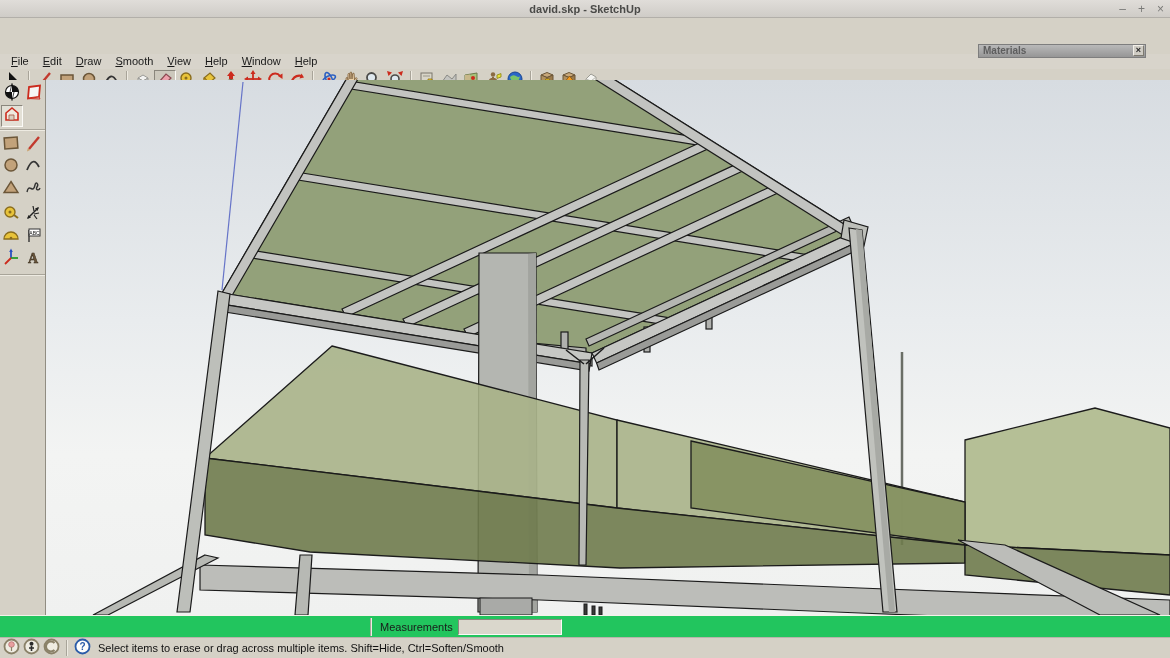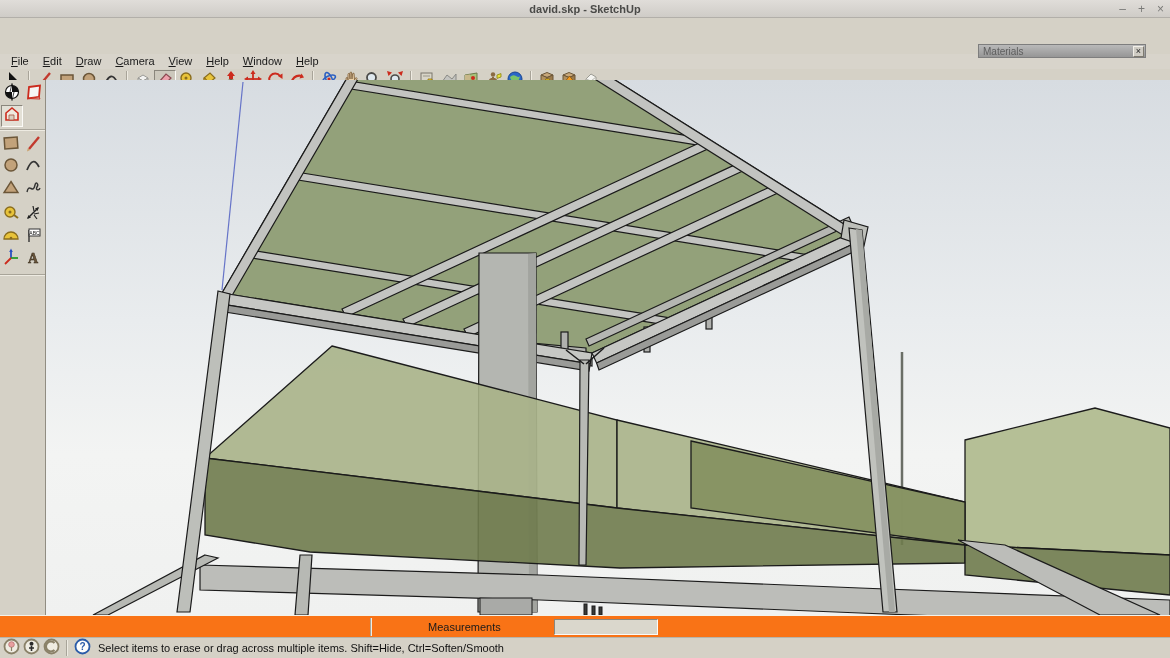--- a/index.html
+++ b/index.html
@@ -37,21 +37,21 @@
   .date-grad { background:linear-gradient(90deg,#fdf3d8 0%,#f3c56a 15%,#e8822f 30%,#d81f10 52%,#e8604a 68%,#f6c8ba 84%,#fdfdfd 100%); }
   .time-grad { background:linear-gradient(90deg,#ffffff 0%,#e3ecf6 35%,#a9c0e0 60%,#3c5a9a 85%,#11182e 100%); }
   .slider-labels { font-size:7px; color:#222; display:flex; justify-content:space-between; padding:0 1px; line-height:8px; letter-spacing:1px; }
   .time-labels { letter-spacing:0; }
   .slider-thumb { position:absolute; top:-1px; width:7px; height:12px; background:#d5d1c6;
     border:1px solid #6a6a66; border-radius:1px; }
 
   
   .materials-panel { position:absolute; left:978px; top:44px; width:168px; height:14px;
     background:linear-gradient(#b9b9b9,#969696); border:1px solid #7e7e7e;
-    display:flex; align-items:flex-end; }
+    display:flex; align-items:flex-start;font-weight:bold; }
   .materials-title { font-size:10px; color:#5e5e5e; padding-left:4px; flex:1; }
   .materials-close { width:11px; height:11px; margin-right:1px; background:#cfccc4;
     border:1px solid; border-color:#f2efe8 #7e7a70 #7e7a70 #f2efe8; font-size:9px; line-height:9px;
     text-align:center; color:#222; }
 
   
   .sidebar { position:absolute; left:0; top:80px; width:46px; height:535px;
     background:#d5d1c6; border-right:1px solid #918d82; }
   .side-group { padding:3px 1px 2px 1px; border-bottom:1px solid #a8a499; box-shadow:0 1px 0 #eeebe2; }
   .side-grid { display:grid; grid-template-columns:22px 22px; }
@@ -59,21 +59,21 @@
   .sbtn.pressed { border:1px solid; border-color:#8a867c #fbfaf7 #fbfaf7 #8a867c; background:#e3e0d6; }
   .side-tools { padding-top:4px; }
   .side-gap { height:4px; }
   .side-div { margin-top:4px; border-top:1px solid #a8a499; box-shadow:0 1px 0 #eeebe2; }
 
   
   .viewport { position:absolute; left:46px; top:80px; width:1124px; height:535px; background:#eef0ef; }
 
   
   .measure-bar { position:absolute; left:0; top:615px; width:1170px; height:22px;
-    background:#f97316; border-top:1px solid #f4f2ea; display:flex; align-items:center;gap:48px; }
+    background:#22c55e; border-top:1px solid #f4f2ea; display:flex; align-items:center; }
   .measure-sep { width:2px; height:18px; border-left:1px solid #a8a499; border-right:1px solid #eeebe2; margin-left:370px; }
   .measure-label { font-size:11px; color:#1a1a1a; margin-left:8px; }
   .measure-input { width:104px; height:16px; margin-left:5px; background:#dad7cc;
     border:1px solid; border-color:#8a877e #fbfaf7 #fbfaf7 #8a877e; font-size:11px; padding:0 3px;
     font-family:"Liberation Sans", sans-serif; }
 
   
   .statusbar { position:absolute; left:0; top:637px; width:1170px; height:21px;
     background:#d5d1c6; border-top:1px solid #b8b4aa; display:flex; align-items:center; }
   .status-icons { display:flex; gap:3px; padding-left:3px; align-items:center; }
@@ -91,21 +91,21 @@
       <span class="win-btn">–</span>
       <span class="win-btn">+</span>
       <span class="win-btn">×</span>
     </div>
   </div>
 
   <div class="menubar">
     <span class="menu-item">File</span>
     <span class="menu-item">Edit</span>
     <span class="menu-item">Draw</span>
-    <span class="menu-item">Camera</span>
+    <span class="menu-item">Smooth</span>
     <span class="menu-item">View</span>
     <span class="menu-item">Help</span>
     <span class="menu-item">Window</span>
     <span class="menu-item">Help</span>
   </div>
 
   <div class="toolbar1">
     <div class="tbtn">
         <span><svg width="18" height="18">
             <path d="M5,2 L13,10 L9,10 L11,15 L9,16 L7,11 L5,13 Z" fill="#111"></path>

